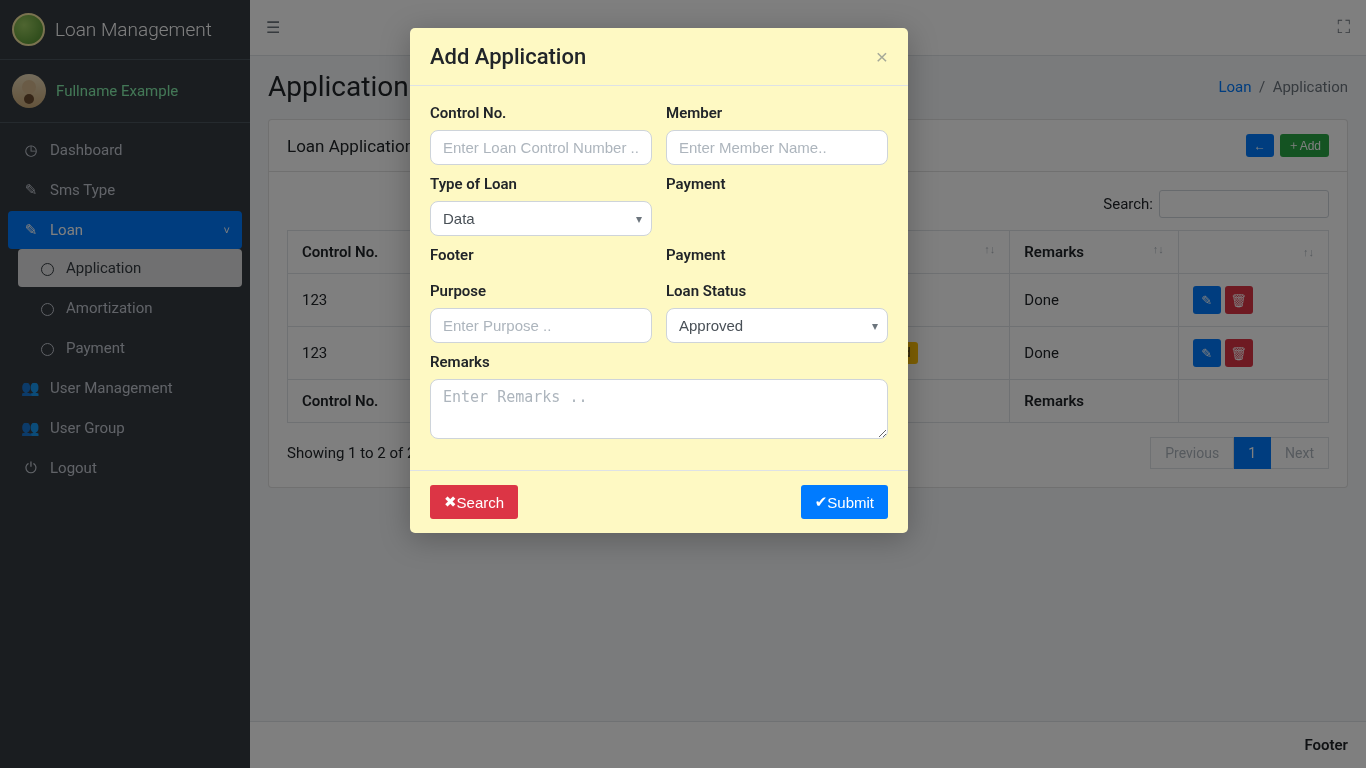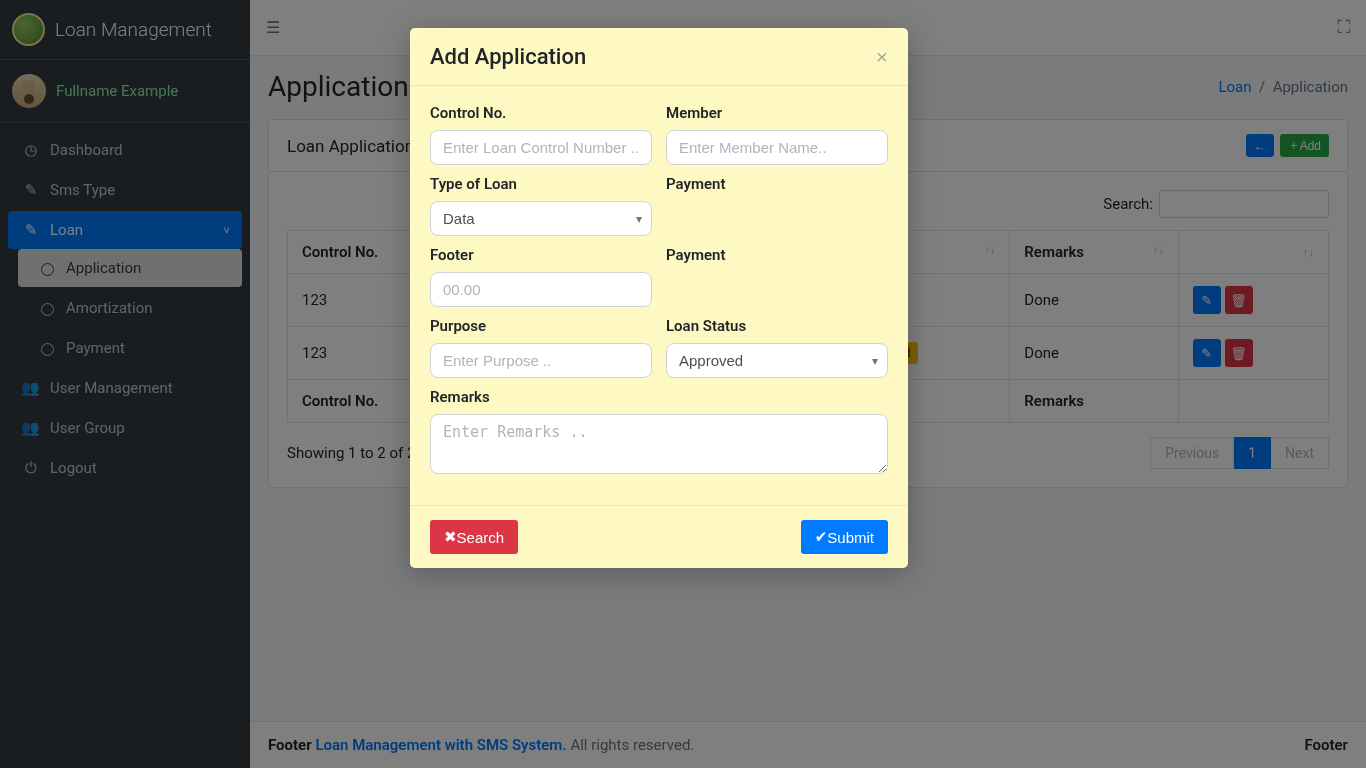--- a/index.html
+++ b/index.html
@@ -489,23 +489,20 @@
         <div class="pagination">
           <span class="page-link disabled">Previous</span>
           <span class="page-link active">1</span>
           <span class="page-link disabled">Next</span>
         </div>
       </div>
     </div>
   </section>
 
   <footer class="footer">
-    <div>
-      <strong><span>Footer </span><a href="#">Loan Management with SMS System.</a></strong><span> All rights reserved.</span>
-    </div>
     <div class="footer-right">Footer</div>
   </footer>
 </main>
 
 <div class="modal-backdrop"></div>
 <div class="modal">
   <div class="modal-header">
     <span class="modal-title">Add Application</span>
     <button class="modal-close">×</button>
   </div>
@@ -525,21 +522,20 @@
         <label class="form-label">Type of Loan</label>
         <div class="select-wrap"><select class="form-control"><option>Data</option></select></div>
       </div>
       <div class="form-group">
         <label class="form-label">Payment</label>
       </div>
     </div>
     <div class="form-row">
       <div class="form-group">
         <label class="form-label">Footer</label>
-        <input class="form-control" placeholder="00.00" style="">
       </div>
       <div class="form-group">
         <label class="form-label">Payment</label>
       </div>
     </div>
     <div class="form-row">
       <div class="form-group">
         <label class="form-label">Purpose</label>
         <input class="form-control" placeholder="Enter Purpose .." style="">
       </div>

